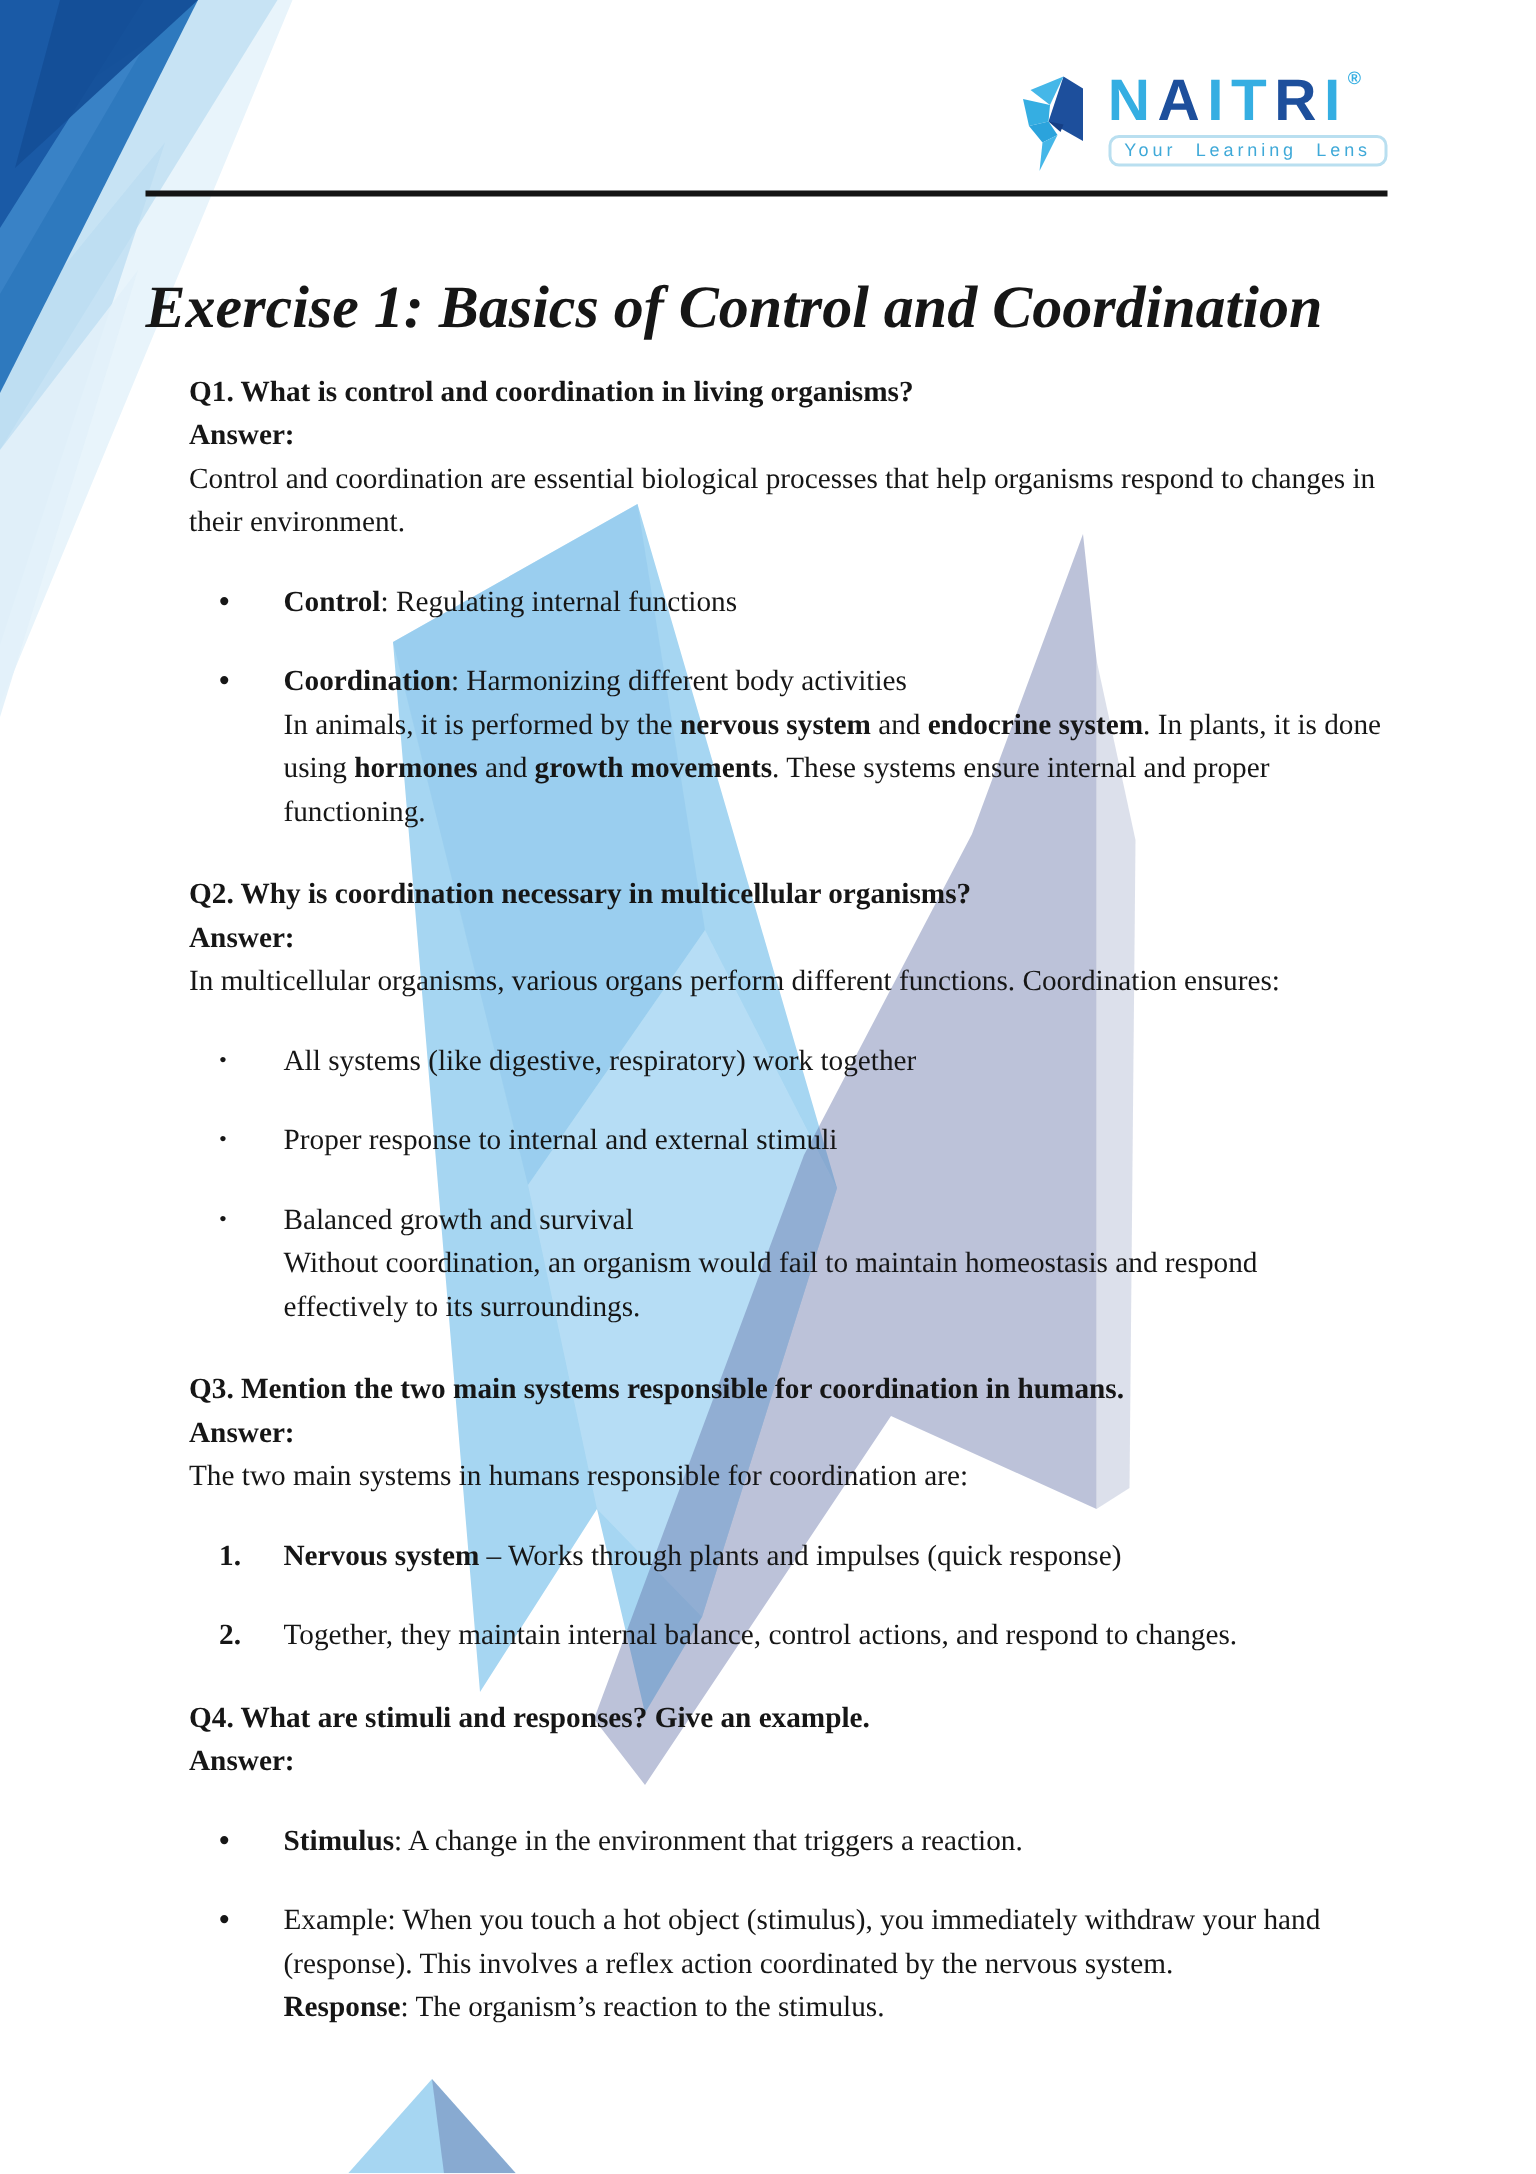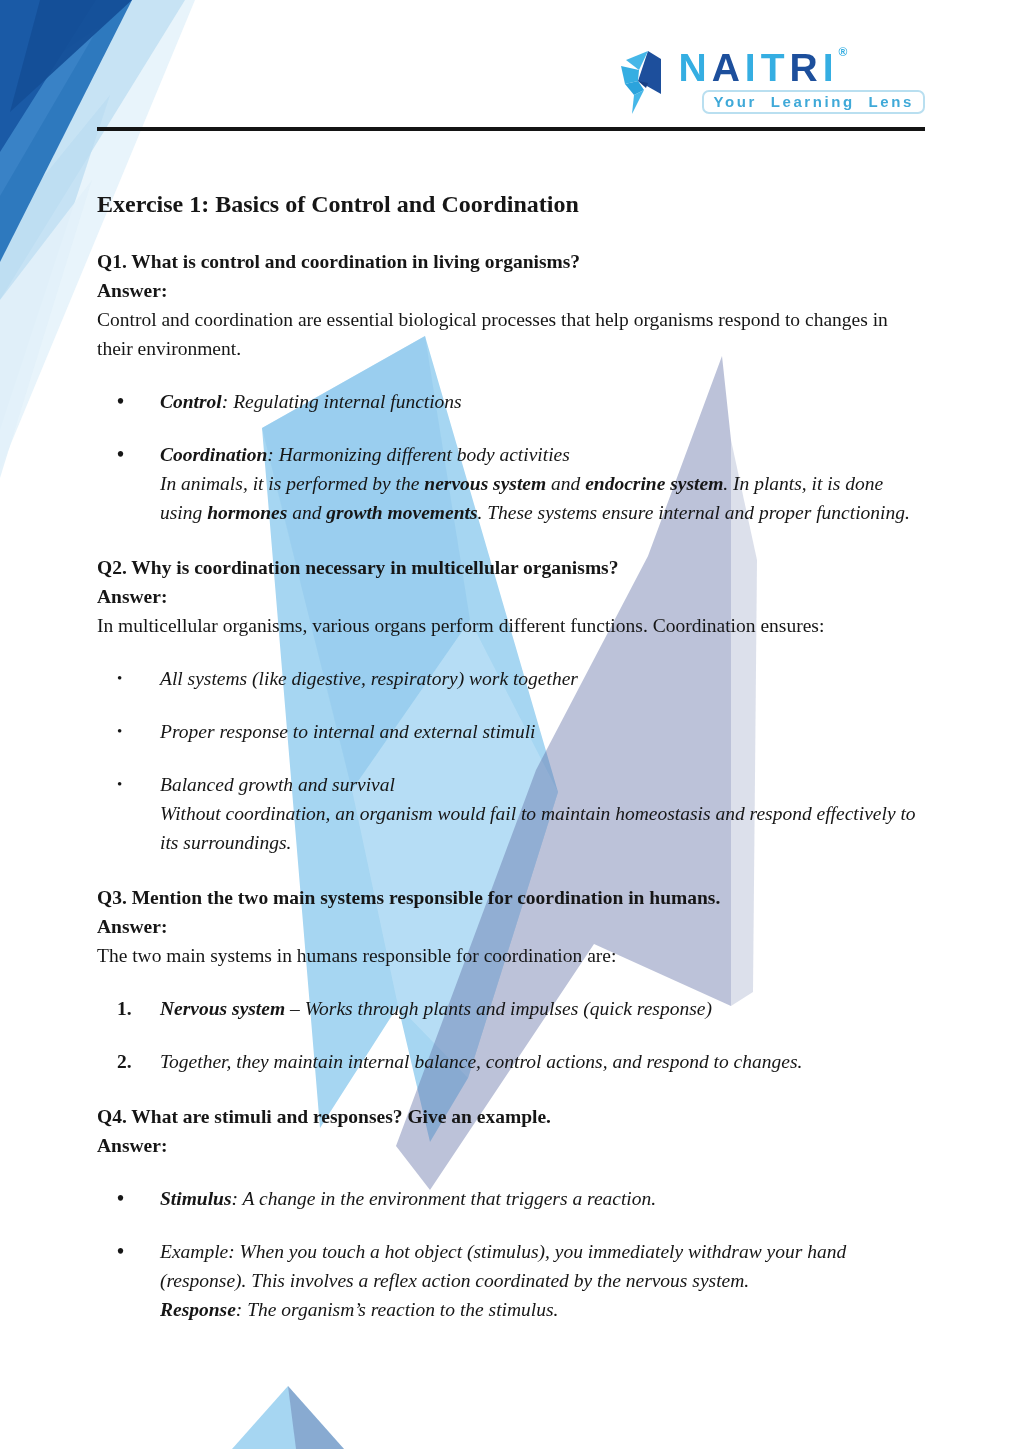--- a/index.html
+++ b/index.html
@@ -17,40 +17,40 @@
   .logo { position:absolute; right:0; top:48px; display:flex; align-items:flex-start;
           font-family:"Liberation Sans", sans-serif; }
   .logo-icon { margin-right:9px; margin-top:2px; }
   .logo-text { display:flex; flex-direction:column; align-items:flex-start; }
   .brand-row { display:flex; align-items:flex-start; line-height:1; }
   .brand-letter { font-size:39px; font-weight:800; letter-spacing:2px; padding-right:3px; }
   .tone-light { color:var(--brand-light); }
   .tone-dark  { color:var(--brand-dark); }
   .reg-mark { font-size:12px; color:var(--brand-light); margin-top:-2px; font-weight:700; }
   .tagline-box { margin-top:3px; border:2px solid var(--tagline-border); border-radius:7px;
-                 padding:1px 9px 2px 9px; color:var(--tagline-color); font-size:15px;
-                 letter-spacing:2.6px; word-spacing:7px; font-weight:700; align-self:stretch;
-                 text-align:center;margin-left:24px; }
+                 padding:1px 9px 2px 9px; color:var(--tagline-color); font-size:12px;
+                 letter-spacing:2.6px; word-spacing:7px; font-weight:400; align-self:stretch;
+                 text-align:center; }
   .rule { position:absolute; left:0; right:0; top:127px; height:4px; background:var(--rule-color); }
 
-  .doc-title { font-size:24px; line-height:37px; font-weight:bold; margin:26px 0 0 0; }
+  .doc-title { font-size:40px; line-height:37px; font-weight:bold; margin:26px 0 0 0;font-style:italic; }
 
-  .qa-block { margin-top:26px; }
+  .qa-block { margin-top:26px;margin-left:29px; }
   .qa-block:first-of-type { margin-top:24px; }
   .q-heading, .answer-label { font-size:19.5px; line-height:29px; font-weight:bold; margin:0; }
   .answer-paragraph { font-size:19.5px; line-height:29px; margin:0; }
 
   .list { margin:0; }
   .list-item { display:flex; margin-top:24px; }
   .marker { flex:none; width:63px; padding-left:20px; box-sizing:border-box;
             font-size:19.5px; line-height:29px; }
   .list.bullet-bold .marker { font-weight:700; font-size:20px; }
   .list.bullet-small .marker { font-size:15px; }
   .list.ordered .marker { font-weight:700; }
-  .item-body { flex:1; font-size:19.5px; line-height:29px;font-style:italic; }
+  .item-body { flex:1; font-size:19.5px; line-height:29px; }
   .item-line b { font-weight:bold; }
 </style>
 </head>
 <body>
 
 <div class="page" style="--brand-light: #35AEE2; --brand-dark: #1D4F9C; --tagline-color: #3FA9D8; --tagline-border: #B9DFF0; --rule-color: #141414;">
 
   <svg class="corner-art" width="210" height="490" viewBox="0 0 210 490" aria-hidden="true">
     <polygon points="0,0 195,0 0,470" fill="#E8F4FB"></polygon>
     <polygon points="0,0 185,0 0,300" fill="#C7E3F4"></polygon>

